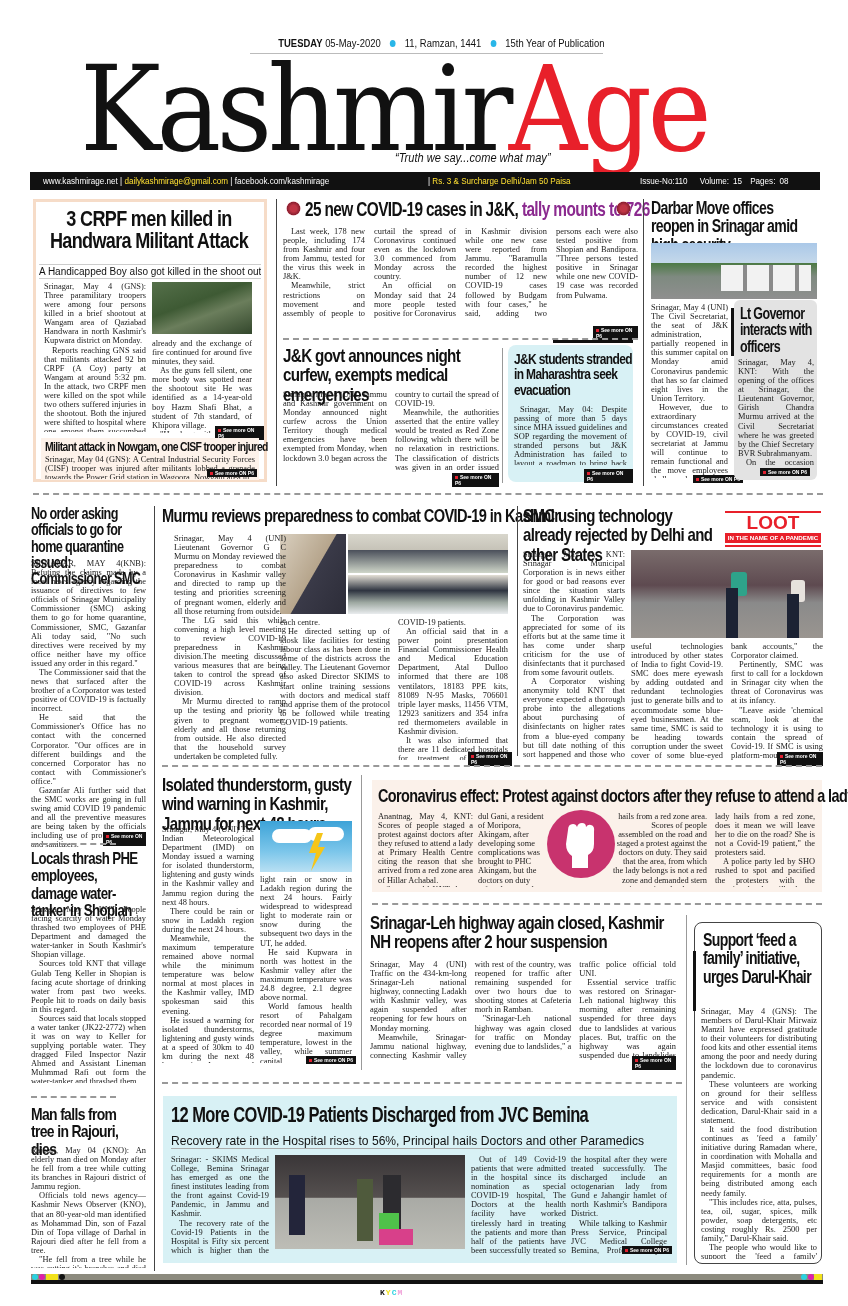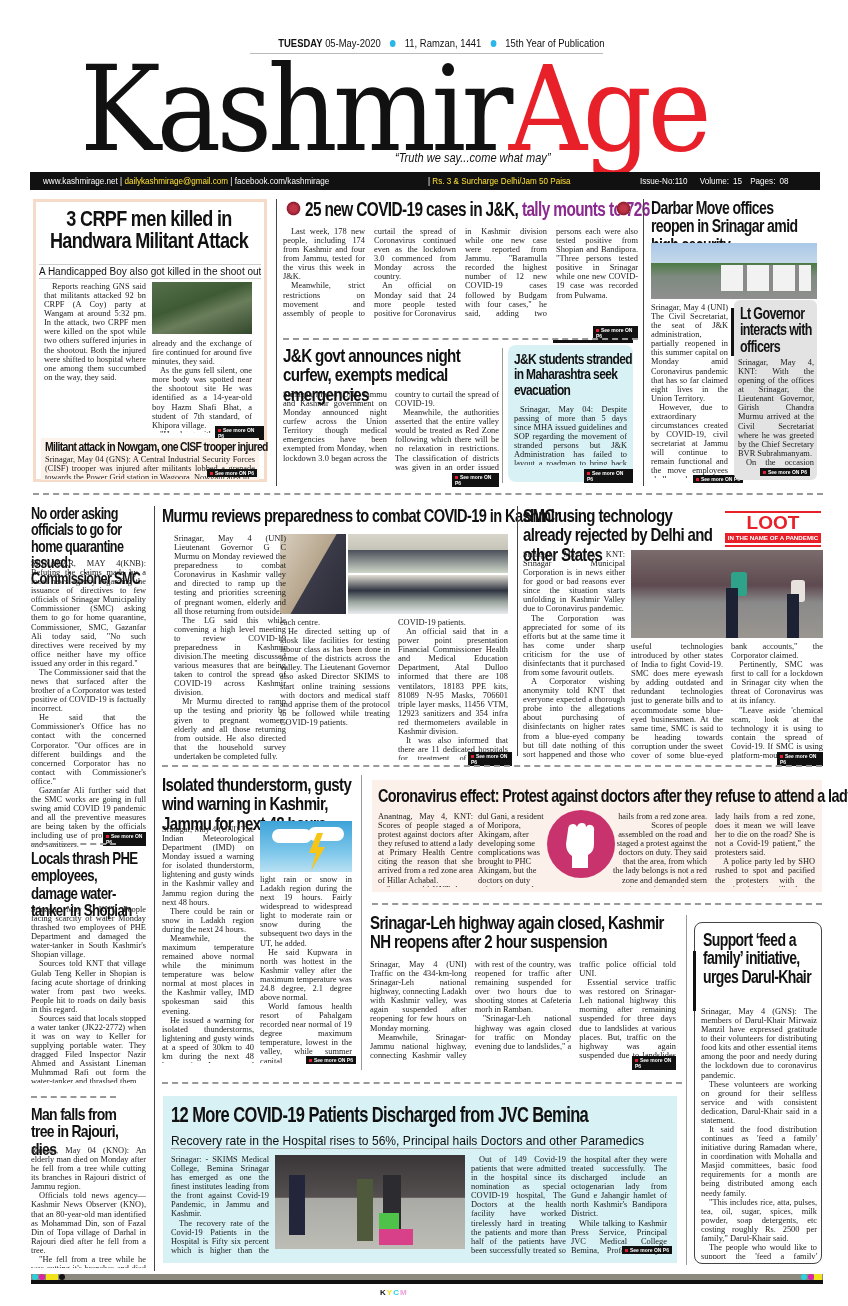--- a/index.html
+++ b/index.html
@@ -53,20 +53,21 @@
     <span>Volume: 15</span>&nbsp;
     <span>Pages: 08</span>
   </span>
 </div>
 
 <div class="abs" style="left:33px;top:199px;width:234px;height:283px;border:3px solid #f6dcc8;background:#fff">
   <div class="hl abs" style="left:8px;top:6px;width:256px;font-size:22px;text-align:center;transform:scaleX(0.82)">3 CRPF men killed in Handwara Militant Attack</div>
   <div class="abs" style="left:3px;top:62px;width:222px;text-align:center;font-family:'Liberation Sans',sans-serif;font-size:10px;border-top:1px solid #ccc;border-bottom:1px solid #ccc;padding:1px 0;white-space:nowrap;overflow:hidden">A Handicapped Boy also got killed in the shoot out</div>
   <div class="abs img" style="left:116px;top:80px;width:100px;height:52px;background:linear-gradient(160deg,#55704a 0%,#3e5a34 40%,#6b7e5c 60%,#33472c 100%)"></div>
   <div class="abs body" style="left:8px;top:80px;width:102px;height:150px;overflow:hidden">
+    <p style="text-indent:0">Srinagar, May 4 (GNS): Three paramilitary troopers were among four persons killed in a brief shootout at Wangam area of Qaziabad Handwara in north Kashmir's Kupwara district on Monday.</p>
     <p>Reports reaching GNS said that militants attacked 92 bn CRPF (A Coy) party at Wangam at around 5:32 pm. In the attack, two CRPF men were killed on the spot while two others suffered injuries in the shootout. Both the injured were shifted to hospital where one among them succumbed on the way, they said.</p>
 
   </div>
   <div class="abs body" style="left:116px;top:137px;width:100px;height:94px;overflow:hidden">
     <p style="text-indent:0">already and the exchange of fire continued for around five minutes, they said.</p>
     <p>As the guns fell silent, one more body was spotted near the shootout site He was identified as a 14-year-old boy Hazm Shafi Bhat, a student of 7th standard, of Khipora village.</p>
     <p>"He along with other boys in the area had</p>
   </div>
   <span class="abs seemore" style="left:175px;top:224px">See more ON P6</span>
   <div class="abs" style="left:5px;top:236px;width:218px;height:42px;background:#fdf2ea">
@@ -219,21 +220,21 @@
       </svg>
   </div>
   <div class="abs body" style="left:0;top:50px;width:92px;height:238px;overflow:hidden">
     <p style="text-indent:0">Srinagar, May 4 (UNI) The Indian Meteorological Department (IMD) on Monday issued a warning for isolated thunderstorm, lightening and gusty winds in the Kashmir valley and Jammu region during the next 48 hours.</p>
     <p>There could be rain or snow in Ladakh region during the next 24 hours.</p>
     <p>Meanwhile, the maximum temperature remained above normal while the minimum temperature was below normal at most places in the Kashmir valley, IMD spokesman said this evening.</p>
     <p>He issued a warning for isolated thunderstorms, lightening and gusty winds at a speed of 30km to 40 km during the next 48 hours in Jammu and Kashmir. However there is no such warning for Ladakh region, he said.</p>
 
   </div>
   <div class="abs body" style="left:98px;top:100px;width:92px;height:188px;overflow:hidden">
-    <p style="text-indent:0">light rain or snow in Ladakh region during the next 19 hours. Fairly widespread to widespread light to moderate rain or snow during the subsequent two days in the UT, he added.</p>
+    <p style="text-indent:0">light rain or snow in Ladakh region during the next 24 hours. Fairly widespread to widespread light to moderate rain or snow during the subsequent two days in the UT, he added.</p>
     <p>He said Kupwara in north was hottest in the Kashmir valley after the maximum temperature was 24.8 degree, 2.1 degree above normal.</p>
     <p>World famous health resort of Pahalgam recorded near normal of 19 degree maximum temperature, lowest in the valley, while summer capital, Srinagar, Qazigund, Kokernag witnessed above day temperature. However, famed ski resort of Gulmarg, Pahalgam and Kokernag recorded 0.3 degree to 2.5 degree below normal minimum temperature.</p>
   </div>
   <span class="abs seemore" style="left:140px;top:281px">See more ON P6</span>
 </div>
 <div class="abs vline" style="left:361px;top:775px;height:295px;border-color:#999"></div>
 
 <div class="abs" style="left:372px;top:780px;width:450px;height:112px;background:#fbf1ea">
   <div class="hl abs" style="left:6px;top:6px;width:560px;font-size:19px;white-space:nowrap;transform:scaleX(0.76)">Coronavirus effect: Protest against doctors after they refuse to attend a lady</div>
   <div class="abs body" style="left:6px;top:32px;width:95px;height:75px;overflow:hidden">
@@ -334,15 +335,15 @@
 
 <div class="abs" style="left:31px;top:1274px;width:792px;height:10px;background:linear-gradient(180deg,#8c8a7e 0 60%,#111 60% 100%)">
   <span style="position:absolute;left:1px;top:0;width:6px;height:6px;border-radius:50%;background:#2ad2e0"></span>
   <span style="position:absolute;left:8px;top:0;width:6px;height:6px;border-radius:50%;background:#e020a8"></span>
   <span style="position:absolute;left:15px;top:0;width:12px;height:6px;background:#f2e21c"></span>
   <span style="position:absolute;left:28px;top:0;width:6px;height:6px;border-radius:50%;background:#111"></span>
   <span style="position:absolute;right:16px;top:0;width:6px;height:6px;border-radius:50%;background:#2ad2e0"></span>
   <span style="position:absolute;right:9px;top:0;width:6px;height:6px;border-radius:50%;background:#e020a8"></span>
   <span style="position:absolute;right:1px;top:0;width:8px;height:6px;background:#f2e21c"></span>
 </div>
-<div class="abs" style="left:380px;top:1288px;font-family:Liberation Sans, sans-serif;font-size:8px;font-weight:bold;letter-spacing:1px">
+<div class="abs" style="left:380px;top:1288px;font-family:Liberation Mono, monospace;font-size:8px;font-weight:bold;letter-spacing:1px">
   <span style="color:#111">K</span><span style="color:#f2e21c">Y</span><span style="color:#2ad2e0">C</span><span style="color:#f0a0d8">M</span>
 </div>
 
 </body></html>

